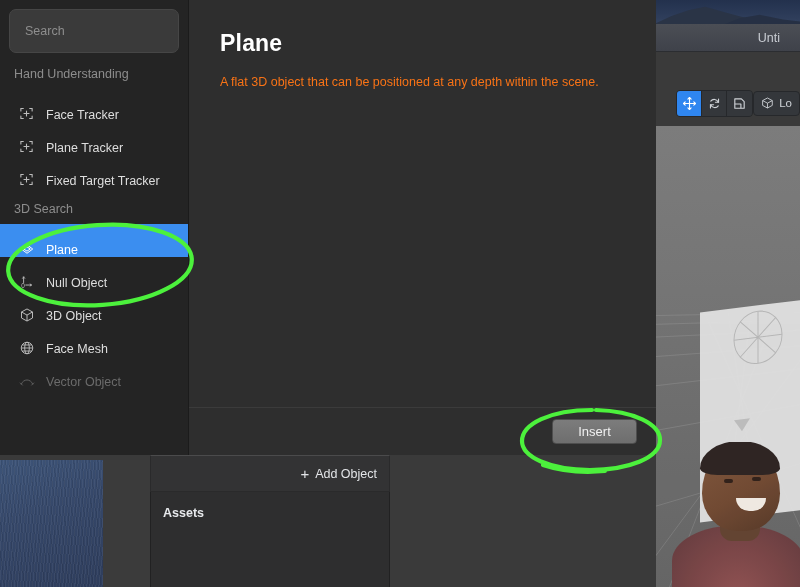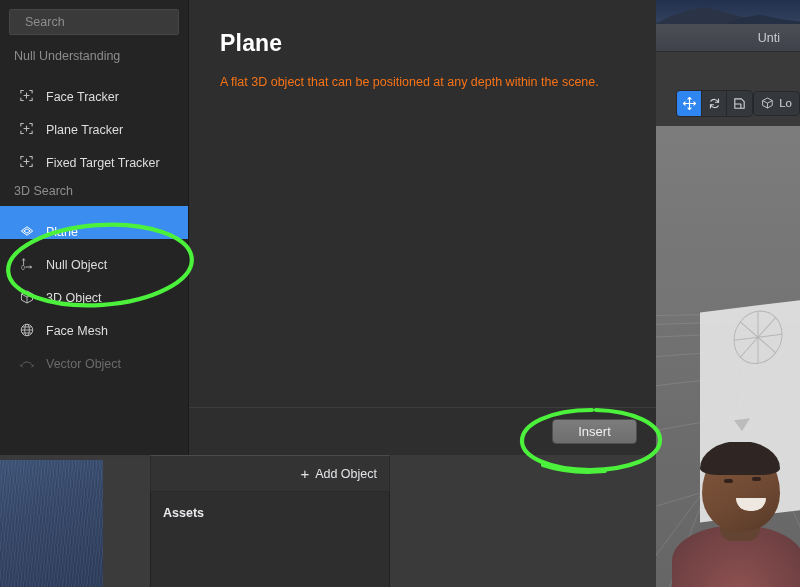--- a/index.html
+++ b/index.html
@@ -129,21 +129,21 @@
   
   .modal { position:absolute; left:0; top:0; width:656px; height:455px;
     background:#2b2b2b; overflow:hidden; }
 
   .modal-list {
     position:absolute; left:0; top:0; width:189px; height:455px;
     background:#242424; border-right:1px solid #1b1b1b;
   }
   .search-wrap { padding:9px 9px 0 9px; }
   .search-box {
-    height:26px; background:#3a3a3a; border:1px solid #464646; border-radius:2px;
+    height:44px; background:#3a3a3a; border:1px solid #464646; border-radius:7px;
     display:flex; align-items:center; gap:7px; padding:0 8px;
   }
   .search-box input {
     flex:1; background:transparent; border:none; outline:none;
     color:#cfcfcf; font-size:12.5px; font-family:"Liberation Sans", sans-serif;
   }
   .search-box input::placeholder { color:#8e8e8e; }
 
   .group-label { color:#8d8d8d; font-size:12.5px; padding:14px 0 8px 14px; }
   .list-item { height:33px; display:flex; align-items:flex-end; gap:11px; padding-left:18px;
@@ -304,21 +304,21 @@
           <svg width="12" height="12" viewBox="0 0 16 16">
             <g fill="none" stroke="#9a9a9a" stroke-width="1.4">
               <circle cx="6.8" cy="6.8" r="4.6"></circle>
               <path d="M10.3 10.3 14 14" stroke-linecap="round"></path>
             </g>
           </svg>
           <input type="text" value="" placeholder="Search" style="">
         </div>
       </div>
 
-      <div class="group-label">Null Understanding</div>
+      <div class="group-label">Hand Understanding</div>
 
       <div class="list-item">
         <span class="ico">
           <svg width="15" height="15" viewBox="0 0 16 16">
             <g fill="none" stroke="#bdbdbd" stroke-width="1.15" stroke-linecap="round">
               <path d="M2 5.2V2.6h2.6M11.4 2.6H14v2.6M14 10.8v2.6h-2.6M4.6 13.4H2v-2.6"></path>
               <path d="M8 5.3v5.4M5.3 8h5.4"></path>
             </g>
           </svg>
         </span>

